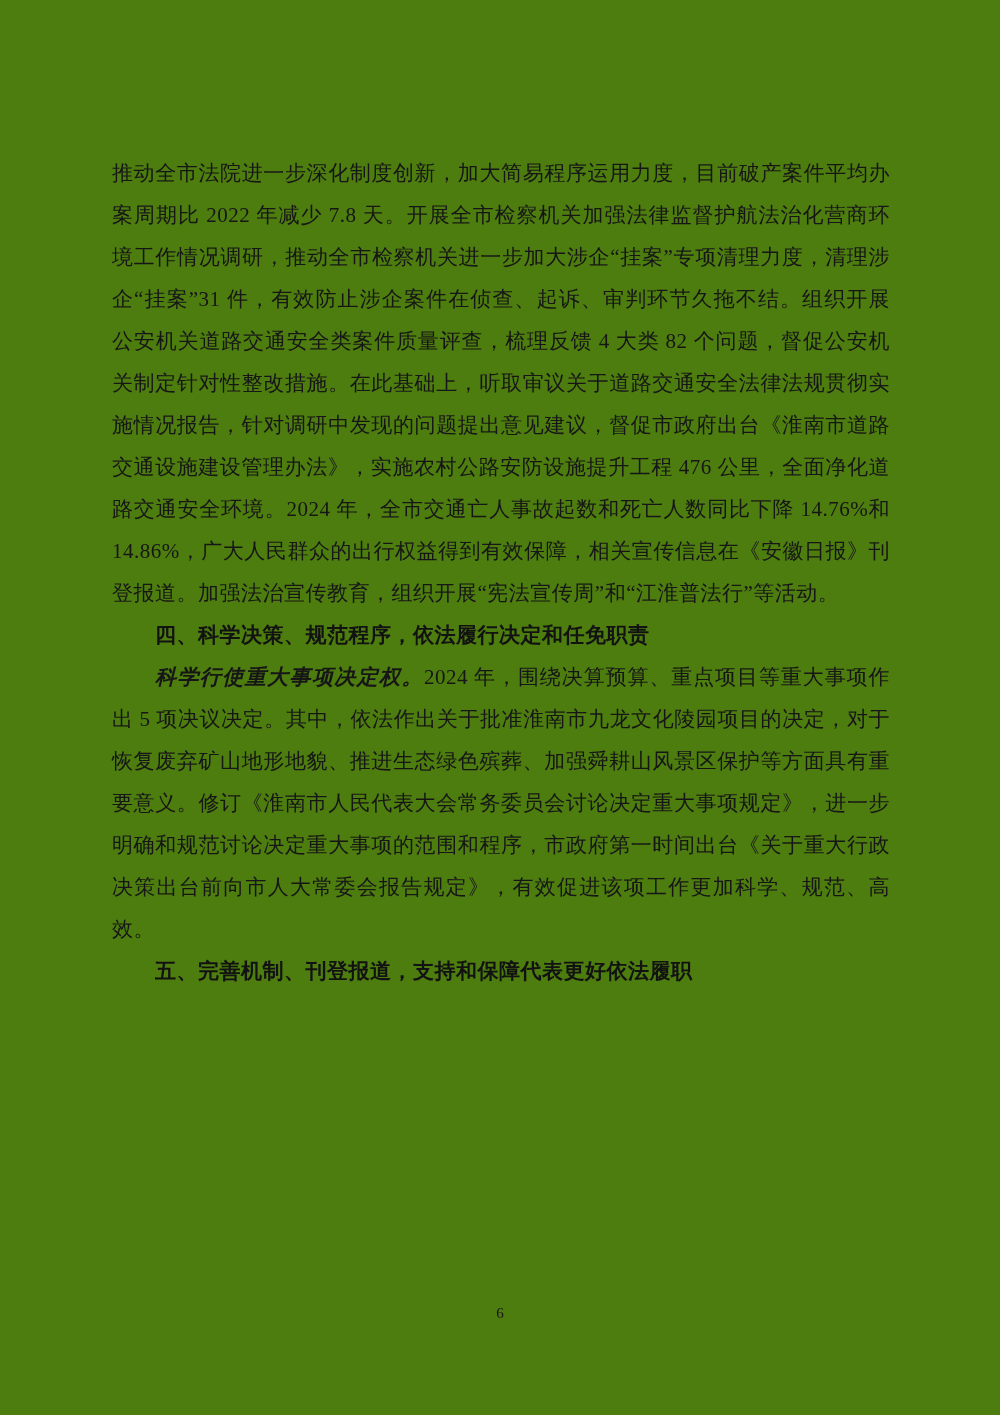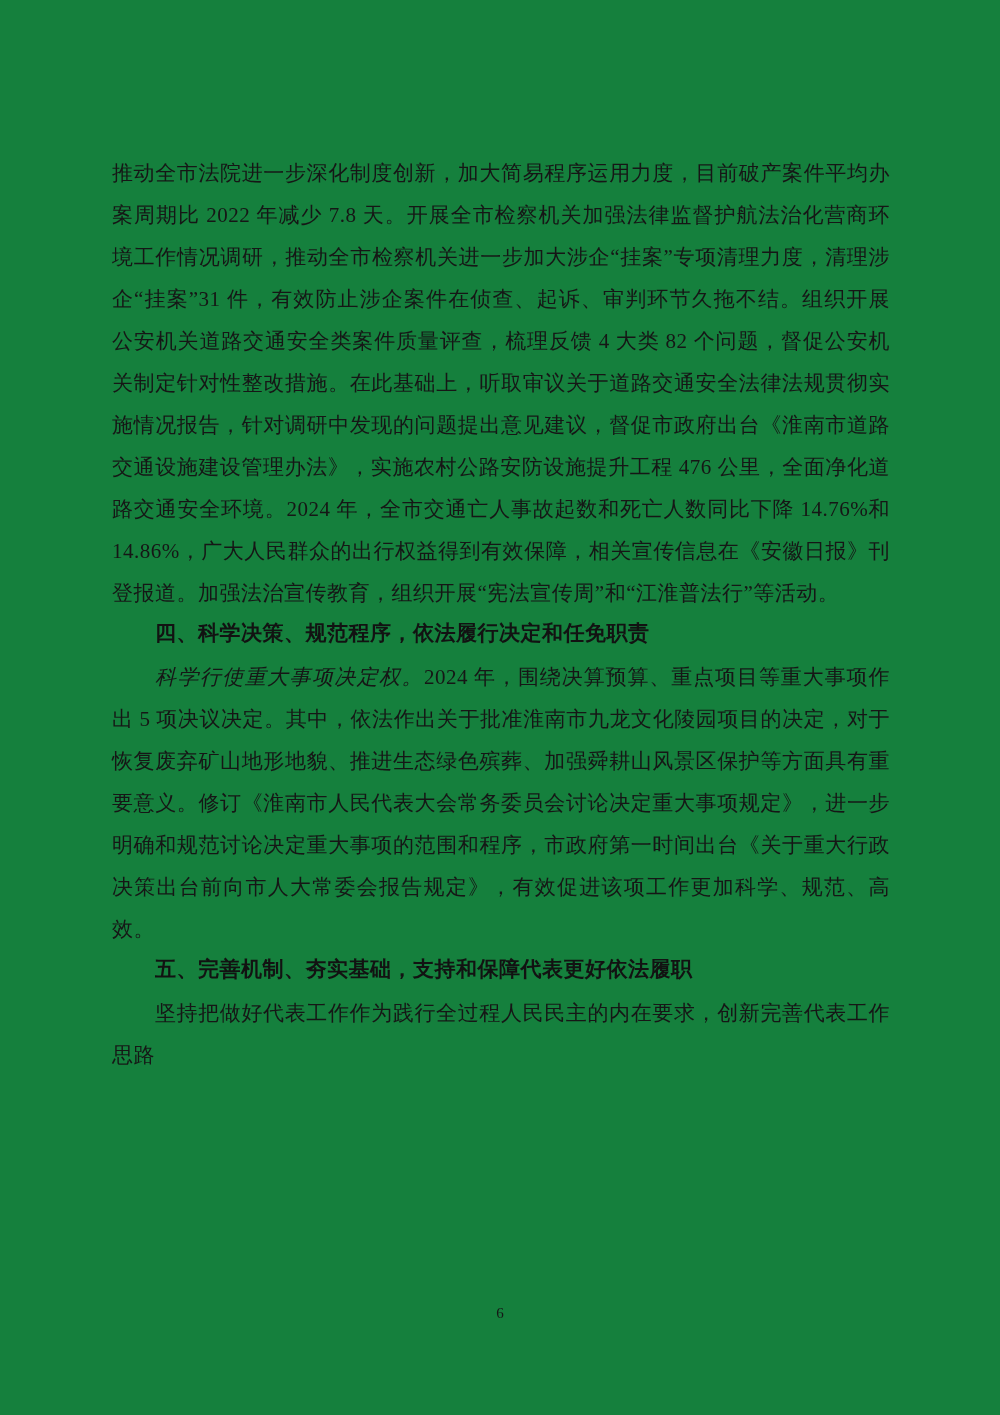--- a/index.html
+++ b/index.html
@@ -5,49 +5,49 @@
   html, body {
     margin: 0;
     padding: 0;
     background: #ffffff;
   }
   .page {
     position: relative;
     width: 1000px;
     height: 1415px;
     box-sizing: border-box;
-    background: #15803d;
+    background: #4d7c0f;
     padding: 152px 110px 0 112px;
     font-family: "Liberation Serif", "DejaVu Serif", serif;
     font-size: 21px;
     line-height: 42px;
     color: #161616;
     overflow: hidden;
   }
   .para {
     margin: 0;
     text-align: justify;
     text-justify: inter-character;
     letter-spacing: 0.5px;
   }
   .indent {
     text-indent: 43px;
   }
   .heading {
     margin: 0;
-    font-family: Liberation Mono, monospace;
+    font-family: Liberation Serif, serif;
     font-weight: 700;
     font-size: 21px;
     line-height: 42px;
     text-indent: 43px;
     color: #121212;
     letter-spacing: 0.5px;
   }
   .lead {
-    font-weight: 400;
+    font-weight: 700;
     font-style: italic; 
     letter-spacing: 1px;
   }
   .page-number {
     position: absolute;
     top: 1303px;
     left: 0;
     width: 1000px;
     text-align: center;
     font-family: "Liberation Serif", "DejaVu Serif", serif;
@@ -62,19 +62,18 @@
 <div class="page">
 
   <p class="para">推动全市法院进一步深化制度创新，加大简易程序运用力度，目前破产案件平均办案周期比 2022 年减少 7.8 天。开展全市检察机关加强法律监督护航法治化营商环境工作情况调研，推动全市检察机关进一步加大涉企“挂案”专项清理力度，清理涉企“挂案”31 件，有效防止涉企案件在侦查、起诉、审判环节久拖不结。组织开展公安机关道路交通安全类案件质量评查，梳理反馈 4 大类 82 个问题，督促公安机关制定针对性整改措施。在此基础上，听取审议关于道路交通安全法律法规贯彻实施情况报告，针对调研中发现的问题提出意见建议，督促市政府出台《淮南市道路交通设施建设管理办法》，实施农村公路安防设施提升工程 476 公里，全面净化道路交通安全环境。2024 年，全市交通亡人事故起数和死亡人数同比下降 14.76%和 14.86%，广大人民群众的出行权益得到有效保障，相关宣传信息在《安徽日报》刊登报道。加强法治宣传教育，组织开展“宪法宣传周”和“江淮普法行”等活动。</p>
 
   <h2 class="heading">四、科学决策、规范程序，依法履行决定和任免职责</h2>
 
 
   <p class="para indent"><span class="lead">科学行使重大事项决定权。</span><span>2024 年，围绕决算预算、重点项目等重大事项作出 5 项决议决定。其中，依法作出关于批准淮南市九龙文化陵园项目的决定，对于恢复废弃矿山地形地貌、推进生态绿色殡葬、加强舜耕山风景区保护等方面具有重要意义。修订《淮南市人民代表大会常务委员会讨论决定重大事项规定》，进一步明确和规范讨论决定重大事项的范围和程序，市政府第一时间出台《关于重大行政决策出台前向市人大常委会报告规定》，有效促进该项工作更加科学、规范、高效。</span></p>
 
 
-  <h2 class="heading">五、完善机制、夯实基础，支持和保障代表更好依法履职</h2>
+  <h2 class="heading">五、完善机制、刊登报道，支持和保障代表更好依法履职</h2>
 
-  <p class="para indent">坚持把做好代表工作作为践行全过程人民民主的内在要求，创新完善代表工作思路</p>
 
   <div class="page-number">6</div>
 
 </div>
 
 </body></html>

